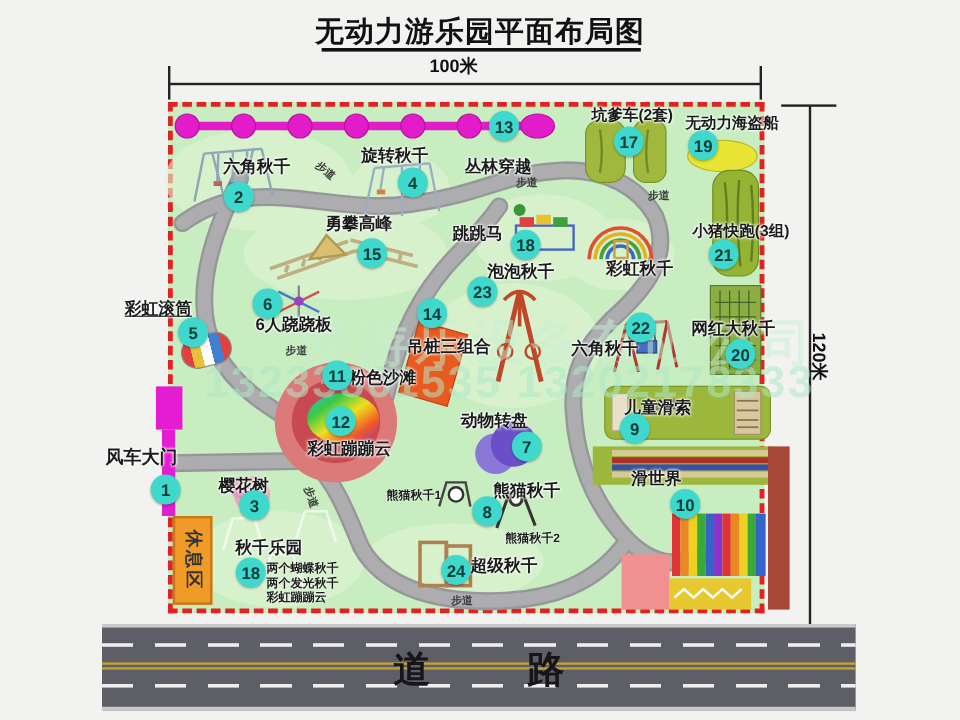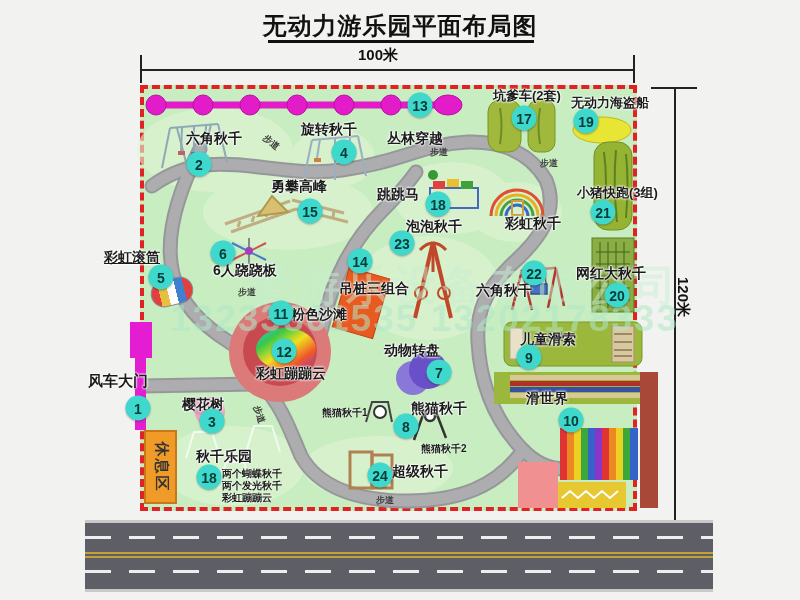--- a/index.html
+++ b/index.html
@@ -382,15 +382,16 @@
   <div class="badge" style="left:603px;top:212px;">21</div>
   <div class="badge" style="left:534px;top:273px;">22</div>
   <div class="badge" style="left:402px;top:243px;">23</div>
   <div class="badge" style="left:380px;top:475px;">24</div>
 
   <div class="road">
     <div class="dash" style="top:13px;"></div>
     <div class="dash" style="top:47px;"></div>
     <div class="yellow" style="top:29px;"></div>
     <div class="yellow" style="top:33px;"></div>
+    <div class="road-label">道 路</div>
   </div>
 
 </div>
 
 </body></html>

